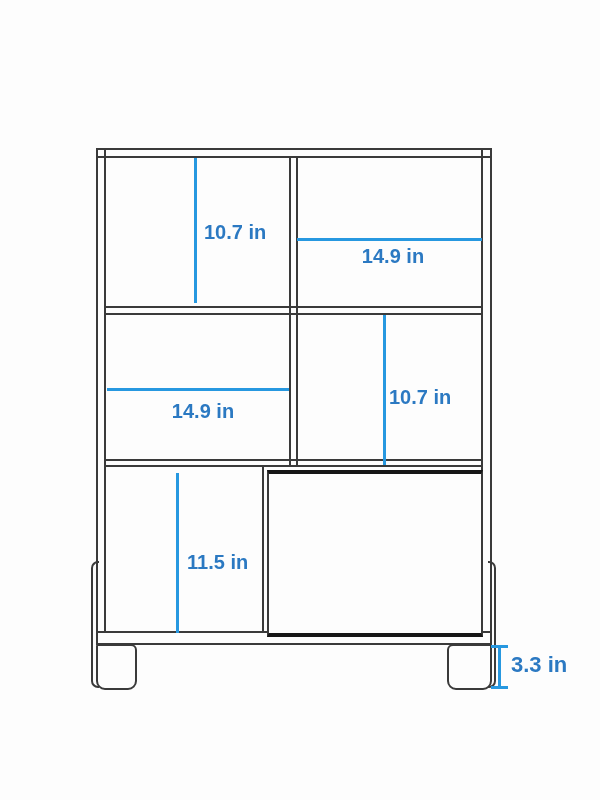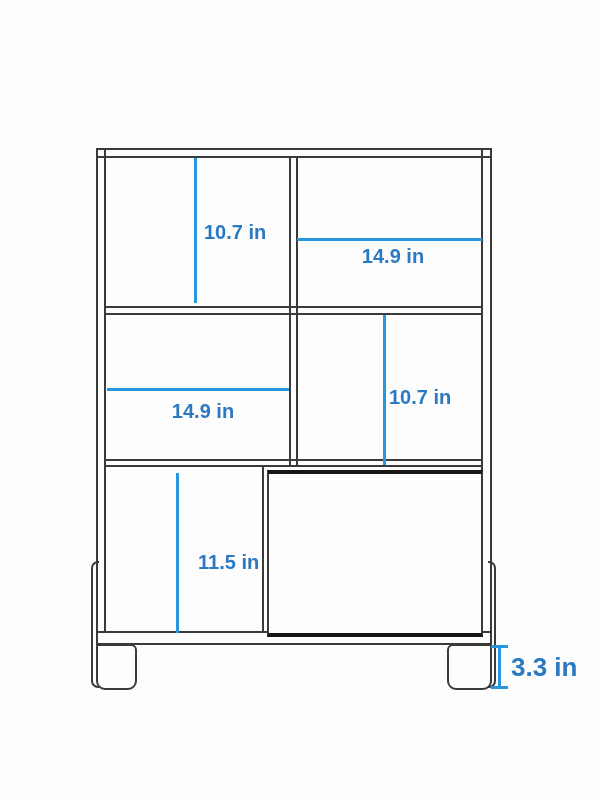--- a/index.html
+++ b/index.html
@@ -90,22 +90,22 @@
     font-weight: 700;
     font-size: 20px;
     line-height: 1.1;
     white-space: nowrap;
     text-align: right;
   }
   .dlabel-1 { left: 204px; top: 221px; }
   .dlabel-2 { left: 330px; top: 245px; width: 126px; text-align: center; }
   .dlabel-3 { left: 140px; top: 400px; width: 126px; text-align: center; }
   .dlabel-4 { left: 389px; top: 386px; }
-  .dlabel-5 { left: 198px; top: 551px; }
-  .dlabel-6 { left: 511px; top: 653px; font-size: 26px; }
+  .dlabel-5 { left: 187px; top: 551px; }
+  .dlabel-6 { left: 511px; top: 653px; font-size: 22px; }
 </style>
 </head>
 <body>
 
 <div class="canvas">
 
   <div class="cab-outer"></div>
   <div class="ln v-inner-left"></div>
   <div class="ln v-inner-right"></div>
   <div class="ln h-inner-top"></div>

